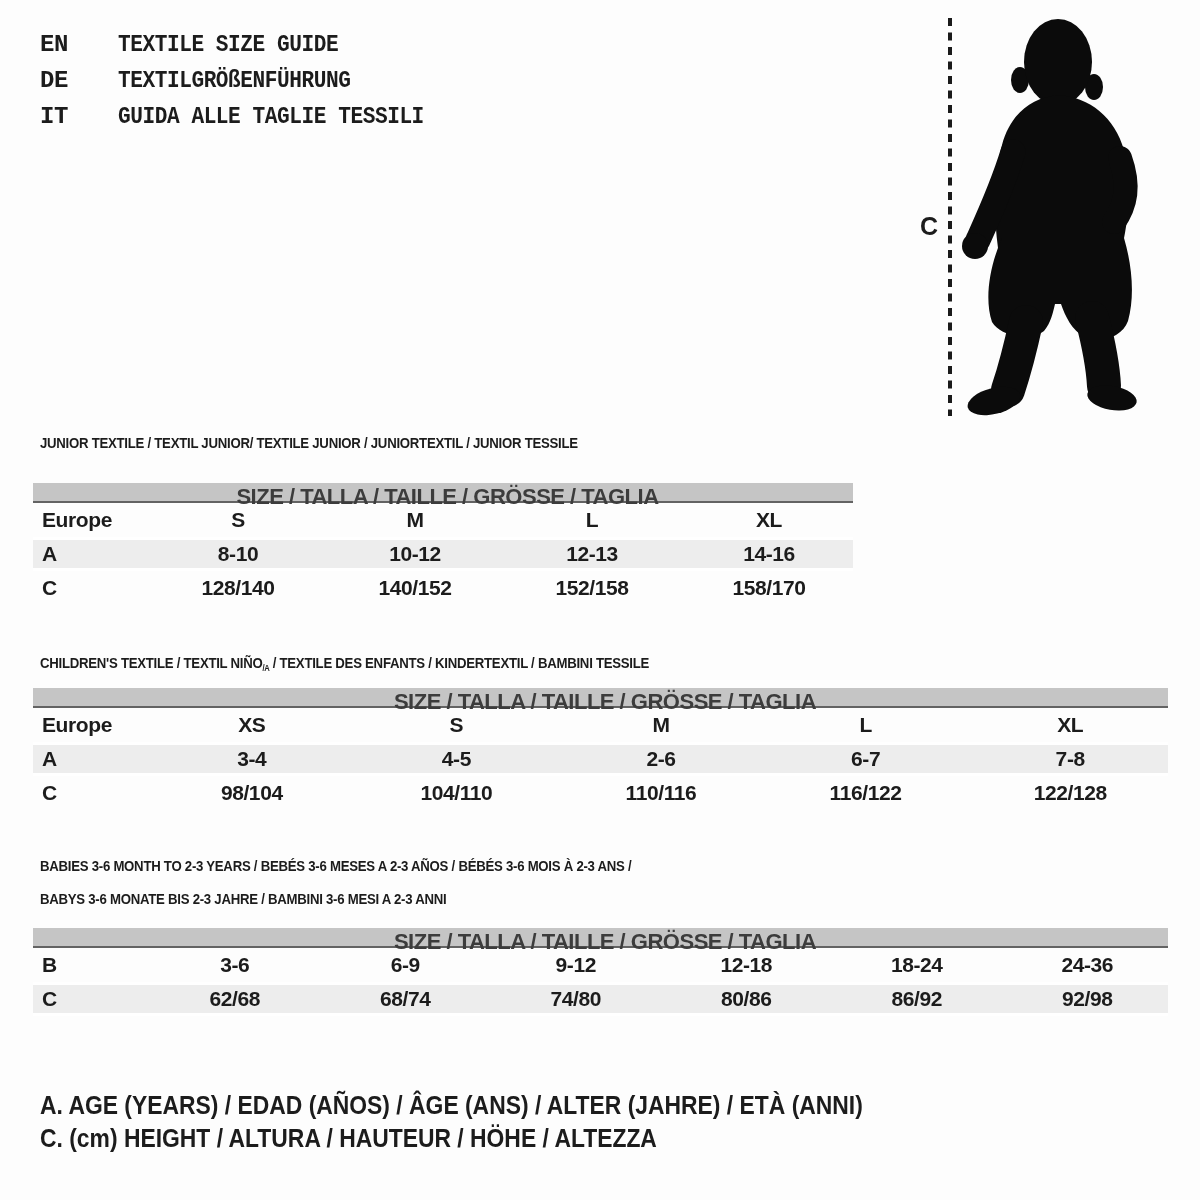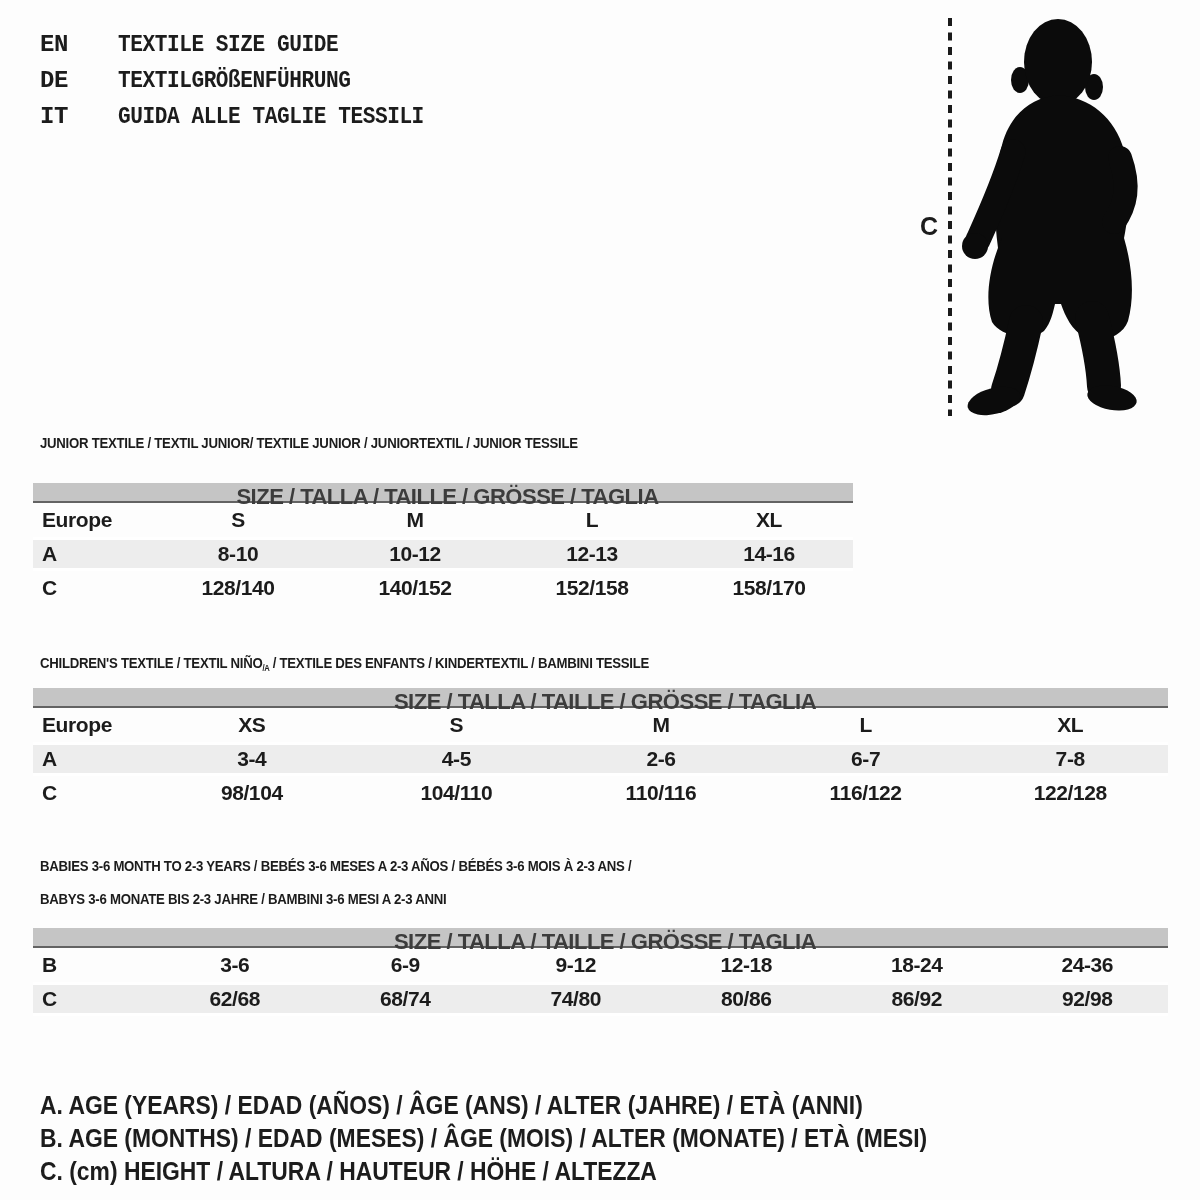--- a/index.html
+++ b/index.html
@@ -179,15 +179,14 @@
     <span class="val">68/74</span>
     <span class="val">74/80</span>
     <span class="val">80/86</span>
     <span class="val">86/92</span>
     <span class="val">92/98</span>
   </div>
 </div>
 
 <div class="abs legend">
   <span class="legend-line"><span class="cond">A. AGE (YEARS) / EDAD (AÑOS) / ÂGE (ANS) / ALTER (JAHRE) / ETÀ (ANNI)</span></span>
-  <span class="legend-line"><span class="cond">B. AGE (MONTHS) / EDAD (MESES) / ÂGE (MOIS) / ALTER (MONATE) / ETÀ (MESI)</span></span>
   <span class="legend-line"><span class="cond">C. (cm) HEIGHT / ALTURA / HAUTEUR / HÖHE / ALTEZZA</span></span>
 </div>
 
 </body></html>

